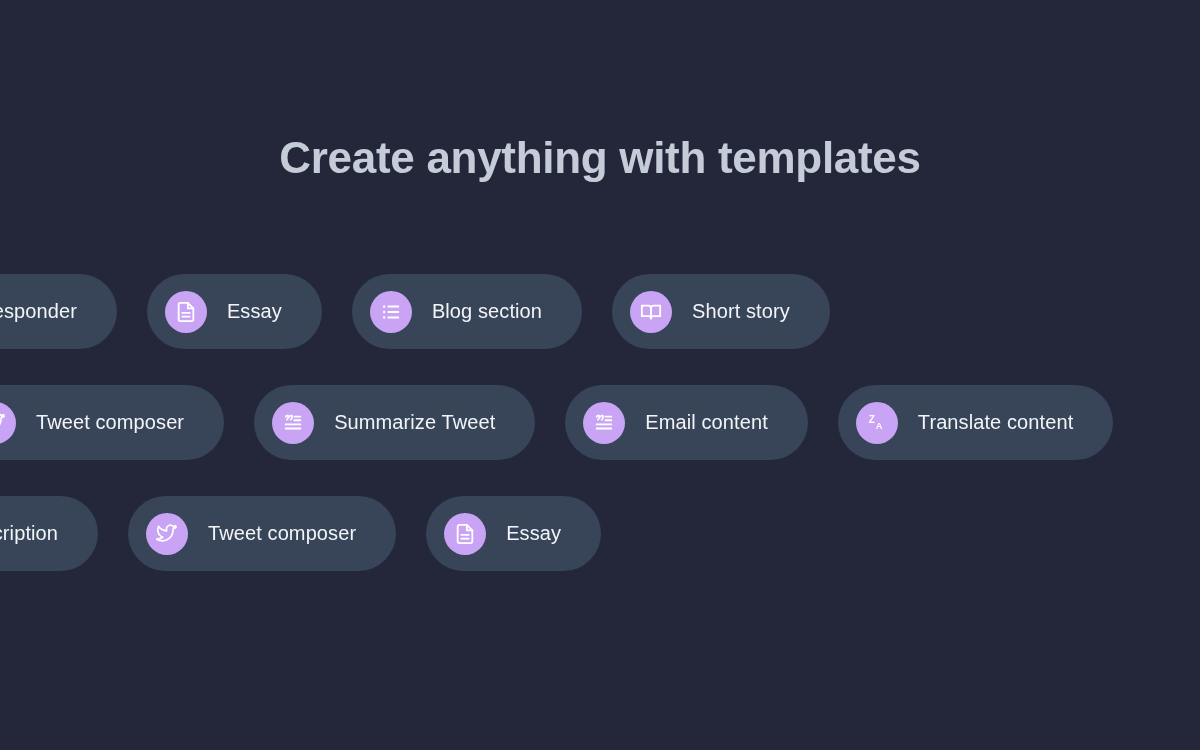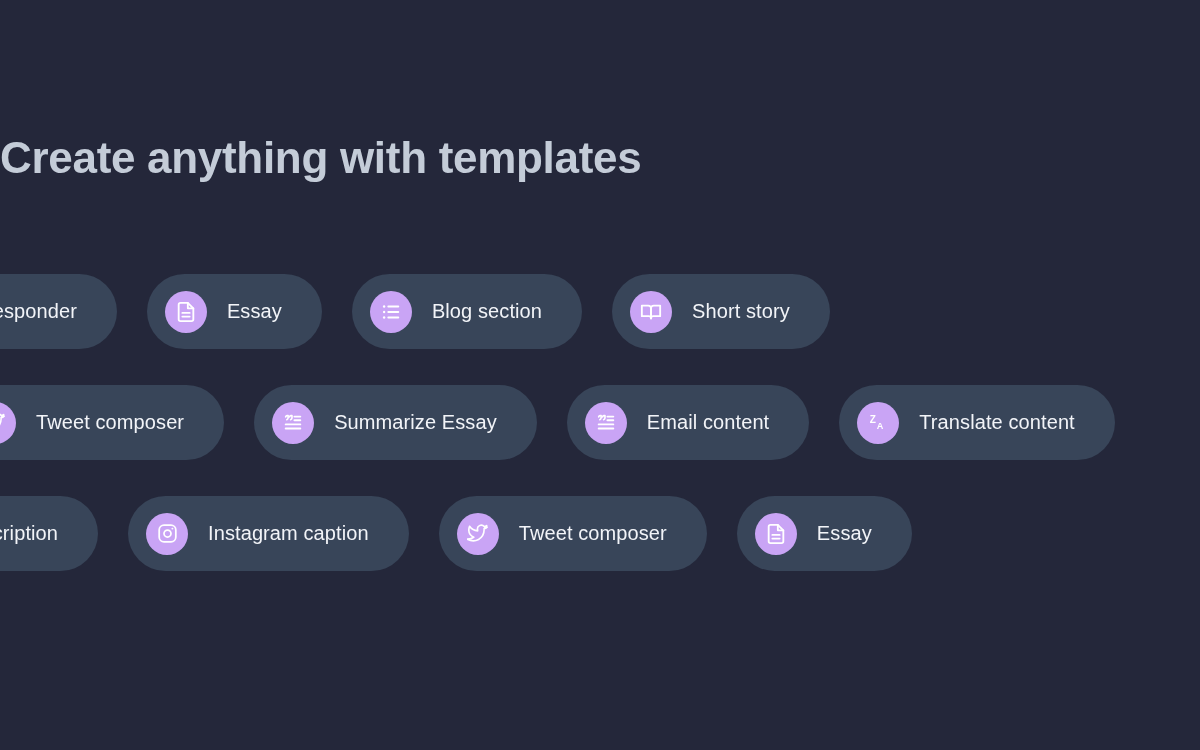--- a/index.html
+++ b/index.html
@@ -22,20 +22,21 @@
     position: relative;
     background: #24273a;
     overflow: hidden;
   }
 
   .heading {
     position: absolute;
     top: 133px;
     left: 0;
     width: 1200px;
+    text-align: center;
     font-size: 44px;
     font-weight: bold;
     letter-spacing: -0.3px;
     color: #c4ccd8;
     font-family: "Liberation Sans", sans-serif;
     white-space: nowrap;
   }
 
   .rows {
     position: absolute;
@@ -159,21 +160,21 @@
         <span class="icon-circle">
           <svg width="22" height="22" viewBox="0 0 24 24" fill="none" stroke="#ffffff" stroke-width="2" stroke-linecap="round" stroke-linejoin="round">
             <path d="M4 5.5c0-.8.7-1.5 1.5-1.5h1.2v2.3c0 1-.6 1.7-1.5 2.1" stroke-width="1.8"></path>
             <path d="M8.2 5.5c0-.8.7-1.5 1.5-1.5h1.2v2.3c0 1-.6 1.7-1.5 2.1" stroke-width="1.8"></path>
             <line x1="13.5" y1="5" x2="20" y2="5"></line>
             <line x1="13.5" y1="9" x2="20" y2="9"></line>
             <line x1="4" y1="13.5" x2="20" y2="13.5"></line>
             <line x1="4" y1="18" x2="20" y2="18"></line>
           </svg>
         </span>
-        <span class="pill-label">Summarize Essay</span>
+        <span class="pill-label">Summarize Tweet</span>
       </div>
       <div class="pill">
         <span class="icon-circle">
           <svg width="22" height="22" viewBox="0 0 24 24" fill="none" stroke="#ffffff" stroke-width="2" stroke-linecap="round" stroke-linejoin="round">
             <path d="M4 5.5c0-.8.7-1.5 1.5-1.5h1.2v2.3c0 1-.6 1.7-1.5 2.1" stroke-width="1.8"></path>
             <path d="M8.2 5.5c0-.8.7-1.5 1.5-1.5h1.2v2.3c0 1-.6 1.7-1.5 2.1" stroke-width="1.8"></path>
             <line x1="13.5" y1="5" x2="20" y2="5"></line>
             <line x1="13.5" y1="9" x2="20" y2="9"></line>
             <line x1="4" y1="13.5" x2="20" y2="13.5"></line>
             <line x1="4" y1="18" x2="20" y2="18"></line>
@@ -191,30 +192,20 @@
         <span class="pill-label">Translate content</span>
       </div>
     </div>
 
     <div class="row row-2">
       <div class="pill no-icon">
         <span class="pill-label">Job description</span>
       </div>
       <div class="pill">
         <span class="icon-circle">
-          <svg width="21" height="21" viewBox="0 0 24 24" fill="none" stroke="#ffffff" stroke-width="2" stroke-linecap="round" stroke-linejoin="round">
-            <rect x="2.5" y="2.5" width="19" height="19" rx="5.5"></rect>
-            <circle cx="12" cy="12" r="4"></circle>
-            <circle cx="17.6" cy="6.4" r="1.1" fill="#ffffff" stroke="none"></circle>
-          </svg>
-        </span>
-        <span class="pill-label">Instagram caption</span>
-      </div>
-      <div class="pill">
-        <span class="icon-circle">
           <svg width="22" height="22" viewBox="0 0 24 24" fill="none" stroke="#ffffff" stroke-width="1.8" stroke-linecap="round" stroke-linejoin="round">
             <path d="M22 4.5a8.3 8.3 0 0 1-2.4.66A4.15 4.15 0 0 0 21.4 2.9a8.3 8.3 0 0 1-2.63 1A4.14 4.14 0 0 0 11.6 7.7v.92A11.75 11.75 0 0 1 2.8 3.6s-3.7 8.3 4.6 11.95a12.1 12.1 0 0 1-7.1 2c8.3 4.6 18.4 0 18.4-10.6 0-.26-.02-.5-.06-.76A5.9 5.9 0 0 0 22 4.5z"></path>
           </svg>
         </span>
         <span class="pill-label">Tweet composer</span>
       </div>
       <div class="pill">
         <span class="icon-circle">
           <svg width="22" height="22" viewBox="0 0 24 24" fill="none" stroke="#ffffff" stroke-width="2" stroke-linecap="round" stroke-linejoin="round">
             <path d="M14 2H6a2 2 0 0 0-2 2v16a2 2 0 0 0 2 2h12a2 2 0 0 0 2-2V8z"></path>

